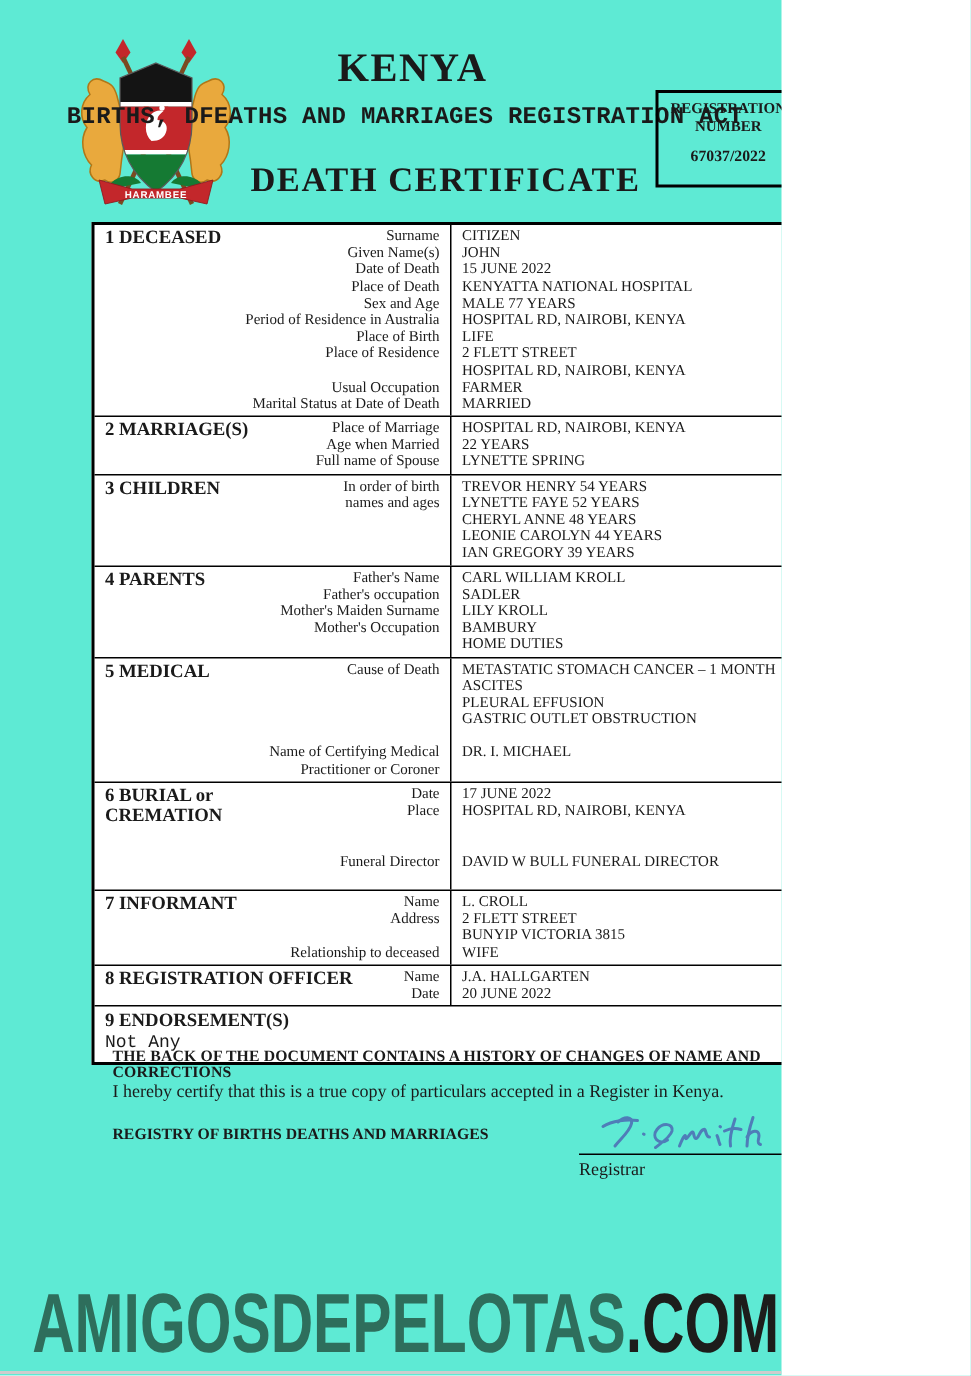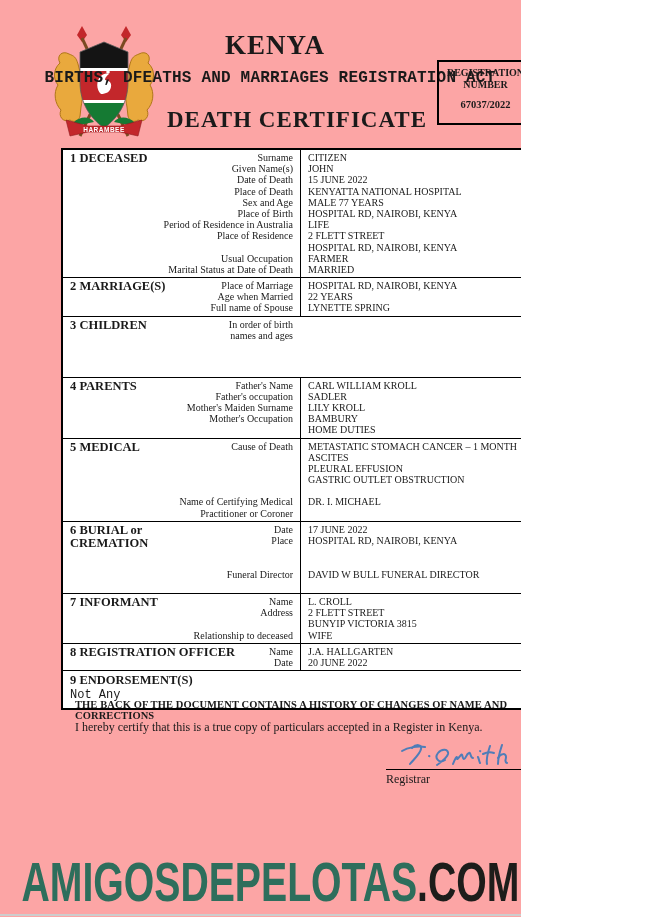--- a/index.html
+++ b/index.html
@@ -1,18 +1,18 @@
 <!DOCTYPE html>
 <html><head>
 <meta charset="utf-8">
 <style>
   * { margin:0; padding:0; box-sizing:border-box; }
   html,body { background:#ffffff; }
   .page {
-    position:relative; width:521px; height:917px; background:#fca5a5;
+    position:relative; width:521px; height:917px; background:#5eead4;
     font-family:"Liberation Serif", serif; color:#1a1a1a; overflow:hidden;
   }
   .centerbox { position:absolute; display:flex; justify-content:center; white-space:nowrap; }
 
   
   .country-title { left:160px; top:30px; width:230px; font-size:27px; font-weight:bold; letter-spacing:1px; }
   .act-subtitle  { left:140px; top:69px; width:260px; font-family:Liberation Mono, monospace;
                    font-size:16px; font-weight:bold; letter-spacing:0.2px; }
   .doc-title     { left:167px; top:107px; width:260px; font-size:23px; font-weight:bold; letter-spacing:1px; }
 
@@ -109,22 +109,22 @@
   <div class="cert-table">
       <div class="sec-row">
         <div class="cell-left">
           <div class="sec-title">1 DECEASED</div>
           <div class="labels">
             <div class="ln">Surname</div>
             <div class="ln">Given Name(s)</div>
             <div class="ln">Date of Death</div>
             <div class="ln">Place of Death</div>
             <div class="ln">Sex and Age</div>
+            <div class="ln">Period of Residence in Australia</div>
             <div class="ln">Place of Birth</div>
-            <div class="ln">Period of Residence in Australia</div>
             <div class="ln">Place of Residence</div>
             <div class="ln"></div>
             <div class="ln">Usual Occupation</div>
             <div class="ln">Marital Status at Date of Death</div>
           </div>
         </div>
         <div class="cell-right">
           <div class="ln">CITIZEN</div>
           <div class="ln">JOHN</div>
           <div class="ln">15 JUNE 2022</div>
@@ -157,20 +157,27 @@
         <div class="cell-left">
           <div class="sec-title">3 CHILDREN</div>
           <div class="labels">
             <div class="ln">In order of birth</div>
             <div class="ln">names and ages</div>
             <div class="ln"></div>
             <div class="ln"></div>
             <div class="ln"></div>
           </div>
         </div>
+        <div class="cell-right">
+          <div class="ln">TREVOR HENRY 54 YEARS</div>
+          <div class="ln">LYNETTE FAYE 52 YEARS</div>
+          <div class="ln">CHERYL ANNE 48 YEARS</div>
+          <div class="ln">LEONIE CAROLYN 44 YEARS</div>
+          <div class="ln">IAN GREGORY 39 YEARS</div>
+        </div>
       </div>
       <div class="sec-row">
         <div class="cell-left">
           <div class="sec-title">4 PARENTS</div>
           <div class="labels">
             <div class="ln">Father's Name</div>
             <div class="ln">Father's occupation</div>
             <div class="ln">Mother's Maiden Surname</div>
             <div class="ln">Mother's Occupation</div>
           </div>
@@ -259,20 +266,21 @@
         </div>
       </div>
       <div class="sec-row full">
         <div class="sec-title">9 ENDORSEMENT(S)</div>
         <div class="full-body">Not Any</div>
       </div>
     </div>
 
   <div class="back-note">THE BACK OF THE DOCUMENT CONTAINS A HISTORY OF CHANGES OF NAME AND CORRECTIONS</div>
   <div class="certify">I hereby certify that this is a true copy of particulars accepted in a Register in Kenya.</div>
+  <div class="registry">REGISTRY OF BIRTHS DEATHS AND MARRIAGES</div>
 
   <svg class="sig-svg" width="125" height="28" viewBox="0 0 125 28">
     <g fill="none" stroke="#4f7db8" stroke-width="2" stroke-linecap="round" stroke-linejoin="round">
       <path d="M14 7 C18 3 24 3 23 8 C22 13 16 18 12 23"></path>
       <path d="M4 10 C10 6 20 5 27 6"></path>
       <path d="M31 15 l0.4 0.2"></path>
       <path d="M47 19 C41 23 36 17 40 12 C44 7 51 8 50 13 C49 17 43 21 39 24"></path>
       <path d="M55 23 C57 18 59 14 59 17 C59 20 61 16 63 14 C65 12 64 18 66 18 C68 18 68 13 71 12 C73 11 72 17 75 17"></path>
       <path d="M80 16 C81 18 81 20 82 22"></path>
       <path d="M82 10 l0.3 0.2"></path>

